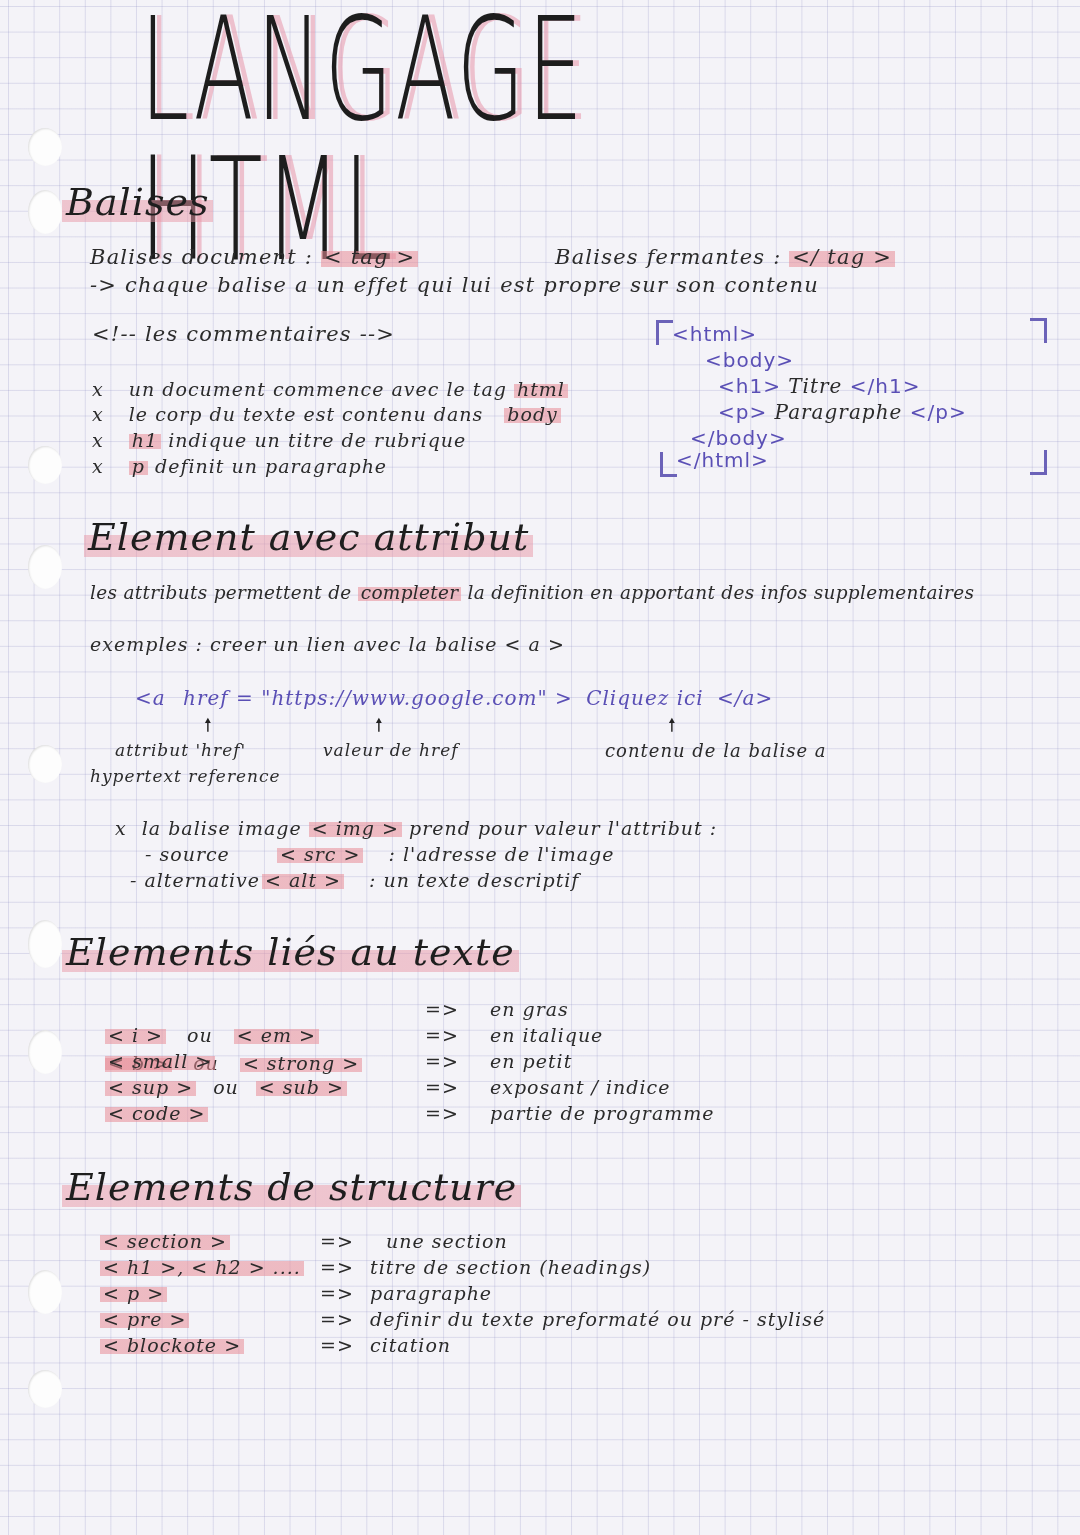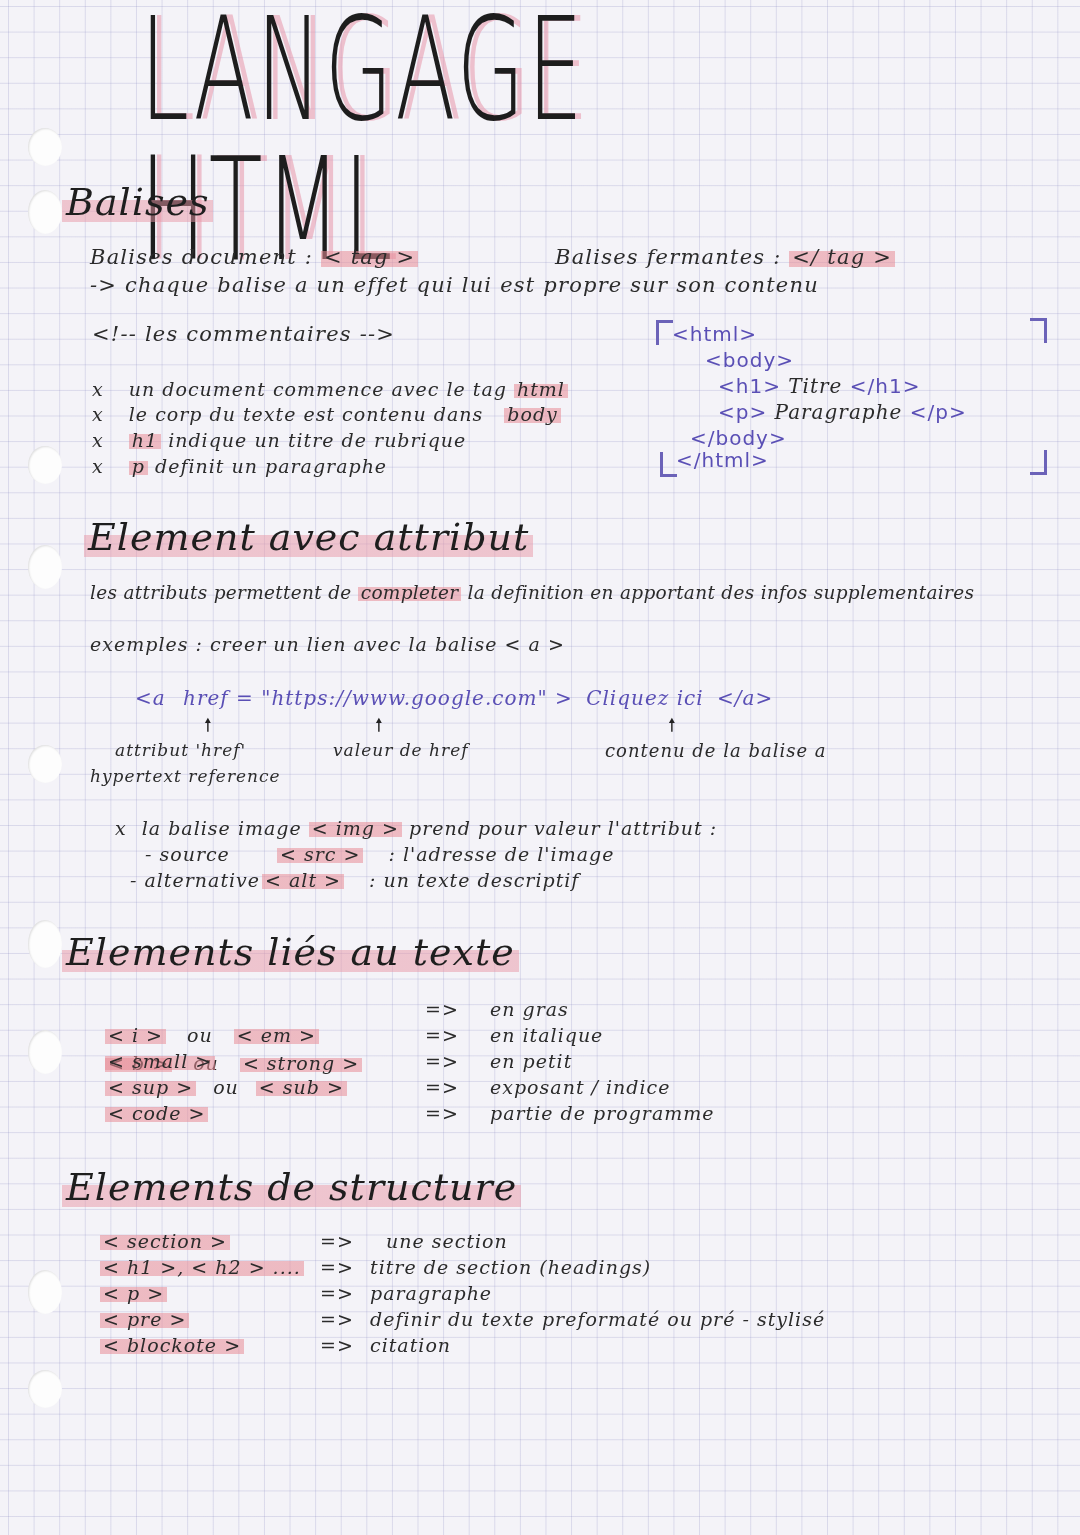--- a/index.html
+++ b/index.html
@@ -138,21 +138,21 @@
 </div>
 
 <div class="arrow" style="left:204px; top:712px;">🠕</div>
 <div class="arrow" style="left:375px; top:712px;">🠕</div>
 <div class="arrow" style="left:668px; top:712px;">🠕</div>
 
 <div class="abs hand-s" style="left:115px; top:740px; font-size:17px;">
   <span>attribut 'href'</span>
 </div>
 <div class="abs hand-s" style="left:90px; top:766px; font-size:17px;">hypertext reference</div>
-<div class="abs hand-s" style="left:333px; top:740px; font-size:17px;">valeur de href</div>
+<div class="abs hand-s" style="left:323px; top:740px; font-size:17px;">valeur de href</div>
 <div class="abs hand-s" style="left:605px; top:740px; font-size:18px;">contenu de la balise a</div>
 
 <div class="abs hand-s" style="left:115px; top:817px;">
   <span style="margin-right:8px;">x</span>
   <span>la balise image</span>
   <span class="hl">&lt; img &gt;</span>
   <span>prend pour valeur l'attribut :</span>
 </div>
 <div class="abs hand-s" style="left:145px; top:843px;">
   <span style="display:inline-block; width:125px;">- source</span>

